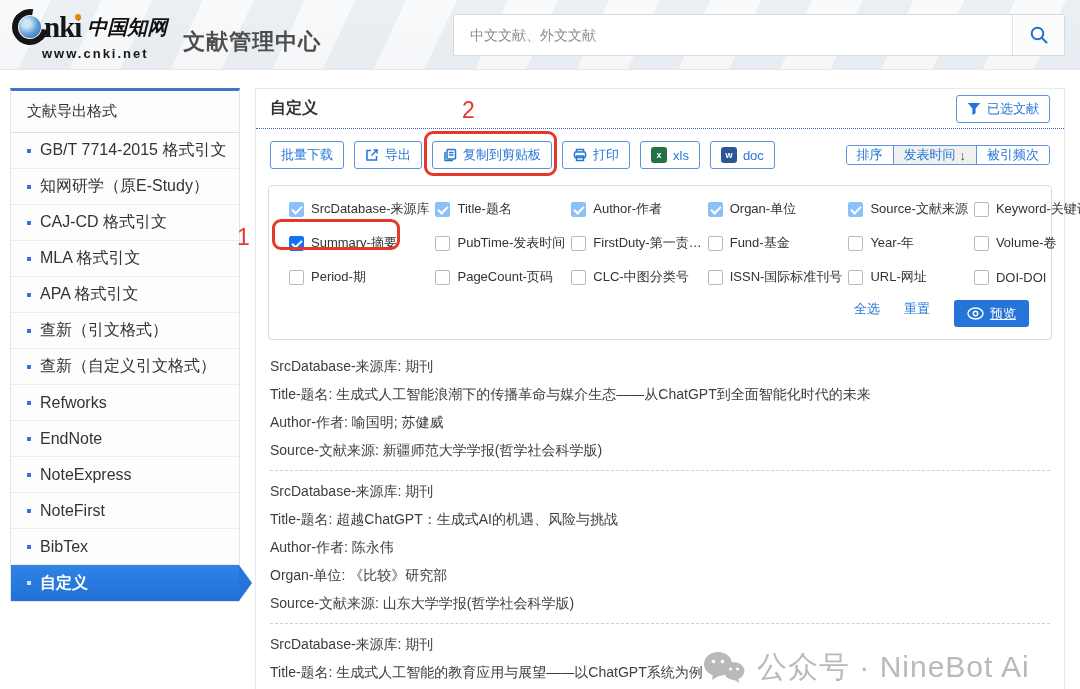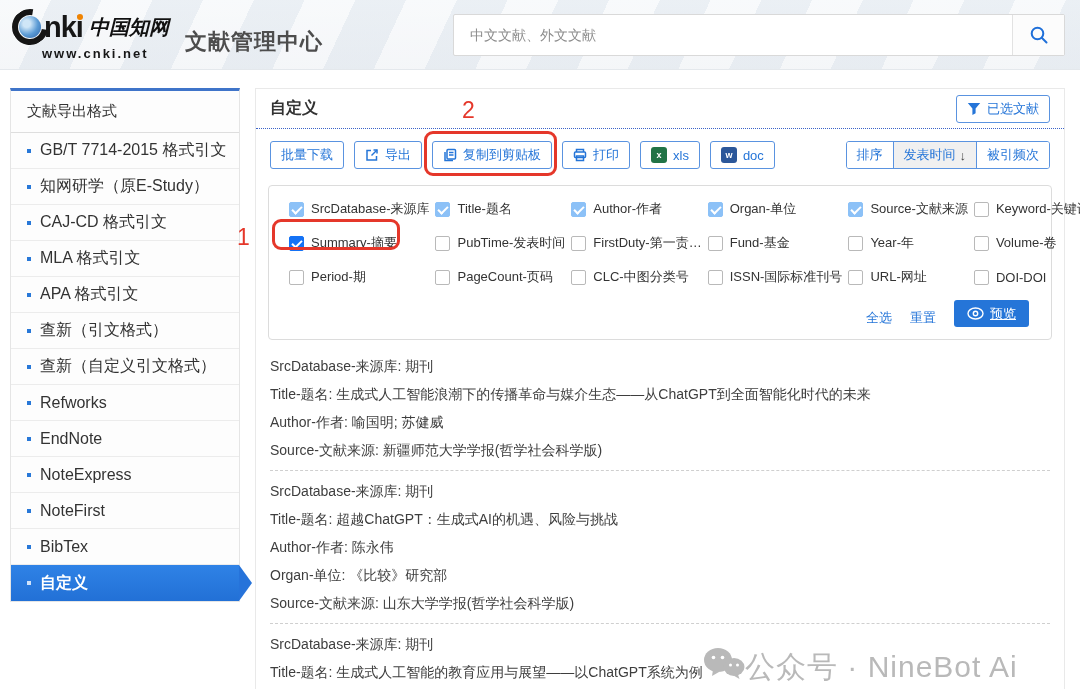--- a/index.html
+++ b/index.html
@@ -14,21 +14,21 @@
       repeating-linear-gradient(115deg, rgba(255,255,255,.45) 0 46px, rgba(225,232,239,.45) 46px 92px),
       linear-gradient(#f3f6f9,#eceff3);
     border-bottom:1px solid #e4e8ec;
     display:flex; align-items:center; padding:0 15px 0 12px;
   }
   .logo { display:flex; flex-direction:column; line-height:1; }
   .logo-row1 { display:flex; align-items:center; }
   .cring { position:relative; width:36px; height:36px; border:6px solid #151515; border-right-color:transparent; border-radius:50%; transform:rotate(-35deg); }
   .globe { position:absolute; left:1px; top:1px; width:22px; height:22px; border-radius:50%;
            background:radial-gradient(circle at 35% 35%, #cfe6f7 0 18%, #5b9bd5 55%, #2b5fa3 100%); transform:rotate(35deg); }
-  .logo-latin { position:relative; font-size:29px; font-weight:800; letter-spacing:-1px; color:#161616; margin-left:-4px; }
+  .logo-latin { position:relative; font-size:29px; font-weight:800; letter-spacing:-1px; color:#161616; margin-left:-4px;font-family:Liberation Serif, serif; }
   .logo-latin::after { content:''; position:absolute; right:0; top:1px; width:6px; height:6px; border-radius:50%; background:#f08300; }
   .logo-cn { font-family:"DejaVu Serif", serif; font-weight:bold; font-style:italic; font-size:20px; color:#111; margin-left:6px; }
   .logo-url { font-size:13px; font-weight:bold; letter-spacing:2px; color:#161616; margin:2px 0 0 30px; }
   .app-title { font-size:22px; font-weight:bold; color:#4d4d4d; margin:14px 0 0 16px; letter-spacing:1px; }
 
   .searchbox { margin-left:auto; width:612px; height:42px; background:#fff; border:1px solid #d9d9d9; border-radius:2px; display:flex; align-items:stretch; }
   .searchbox input { flex:1; border:none; outline:none; padding:0 16px; font-size:14px; color:#333; background:transparent; font-family:inherit; }
   .searchbox input::placeholder { color:#8c8c8c; }
   .search-btn { width:52px; border:none; border-left:1px solid #e2e2e2; background:#fcfcfc; display:flex; align-items:center; justify-content:center; cursor:pointer; }
 
@@ -44,55 +44,55 @@
     border-top:18px solid transparent; border-bottom:18px solid transparent; border-left:13px solid #2673da; }
 
   
   .panel { position:absolute; left:255px; top:88px; width:810px; height:601px; background:#fff; border:1px solid #e9e9e9; border-bottom:none; }
   .panel-head { height:40px; display:flex; align-items:center; justify-content:space-between; padding:0 14px; border-bottom:1px dotted #3b63c8; }
   .panel-title { font-size:16px; font-weight:bold; color:#333; }
   .btn-outline { display:inline-flex; align-items:center; gap:6px; height:28px; padding:0 10px; background:#fff;
     border:1px solid #5a93e0; border-radius:3px; color:#2575d8; font-size:13px; cursor:pointer; font-family:inherit; white-space:nowrap; }
   .toolbar { display:flex; align-items:center; gap:10px; padding:12px 14px; }
   .toolbar .spacer { margin-left:auto; }
-  .sort-group { display:flex; align-items:stretch; height:28px; border:1px solid #5a93e0; border-radius:3px; overflow:hidden; }
+  .sort-group { display:flex; align-items:stretch; height:20px; border:1px solid #5a93e0; border-radius:3px; overflow:hidden; }
   .sort-seg { display:flex; align-items:center; padding:0 10px; font-size:13px; color:#2575d8; background:#fff; cursor:pointer; }
   .sort-seg + .sort-seg { border-left:1px solid #5a93e0; }
   .sort-seg.is-active { background:#f0f0f0; gap:4px; }
   .sort-arrow { color:#444; font-size:13px; }
 
   .fields-box { margin:4px 12px 0; border:1px solid #dcdcdc; border-radius:4px; padding:14px 20px 12px; }
   .fields-grid { display:grid; grid-template-columns:repeat(6,1fr); row-gap:16px; column-gap:6px; }
   .field { display:flex; align-items:center; gap:7px; font-size:13px; color:#333; cursor:pointer; }
   .cb { position:relative; width:15px; height:15px; border:1px solid #b9b9b9; border-radius:2px; background:#fff; flex:0 0 auto; }
   .cb.checked { background:#8cc1f7; border-color:#8cc1f7; }
   .cb.checked::after { content:''; position:absolute; left:2px; top:3px; width:8px; height:4px;
     border-left:2px solid #fff; border-bottom:2px solid #fff; transform:rotate(-45deg); }
   .cb.strong { background:#1472f5; border-color:#1472f5; }
   .flabel { white-space:nowrap; overflow:hidden; }
-  .fields-actions { display:flex; align-items:flex-end; justify-content:flex-end; gap:18px; margin-top:14px; padding-right:2px; }
+  .fields-actions { display:flex; align-items:flex-start; justify-content:flex-end; gap:24px; margin-top:14px; padding-right:2px; }
   .link { font-size:13px; color:#2575d8; text-decoration:none; cursor:pointer; }
   .btn-primary { display:inline-flex; align-items:center; gap:6px; height:27px; padding:0 13px; background:#2575d8; color:#fff;
     border:none; border-radius:3px; font-size:13px; cursor:pointer; font-family:inherit;text-decoration:underline; }
 
   .records { padding:6px 14px 0; }
   .record { padding:6px 0; }
   .record + .record { border-top:1px dashed #cfcfcf; }
   .record p { font-size:14px; color:#3e3e3e; line-height:28px; }
 
   
   .anno-box { position:absolute; border:3px solid #e5372a; border-radius:9px; pointer-events:none; }
   #anno-box-1 { left:272px; top:219px; width:128px; height:31px; }
   #anno-box-2 { left:424px; top:131px; width:133px; height:45px; }
   .anno-num { position:absolute; color:#e5372a; font-size:23px; pointer-events:none; }
   #anno-num-1 { left:237px; top:224px; }
   #anno-num-2 { left:462px; top:97px; }
 
   
-  .watermark { position:absolute; left:703px; top:647px; display:flex; color:#b9b9b9; pointer-events:none; }
+  .watermark { position:absolute; left:703px; top:647px; display:flex; align-items:center; gap:12px; color:#b9b9b9; pointer-events:none; }
   .watermark .wm-text { font-size:30px; letter-spacing:1px; }
 </style>
 </head>
 <body>
 
 <div id="app">
 
   <header class="topbar">
     <div class="logo">
       <div class="logo-row1">

